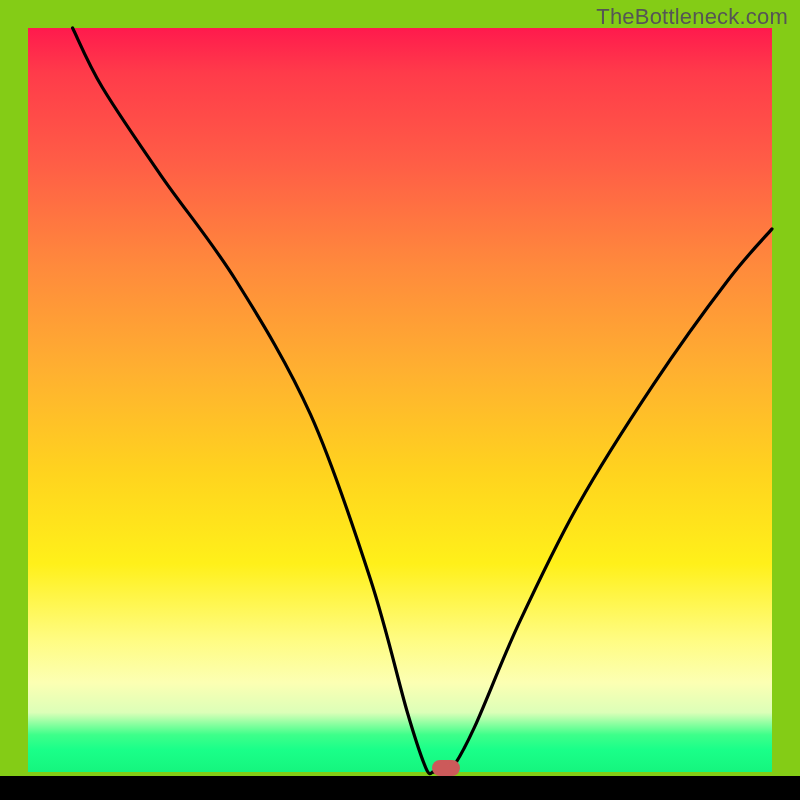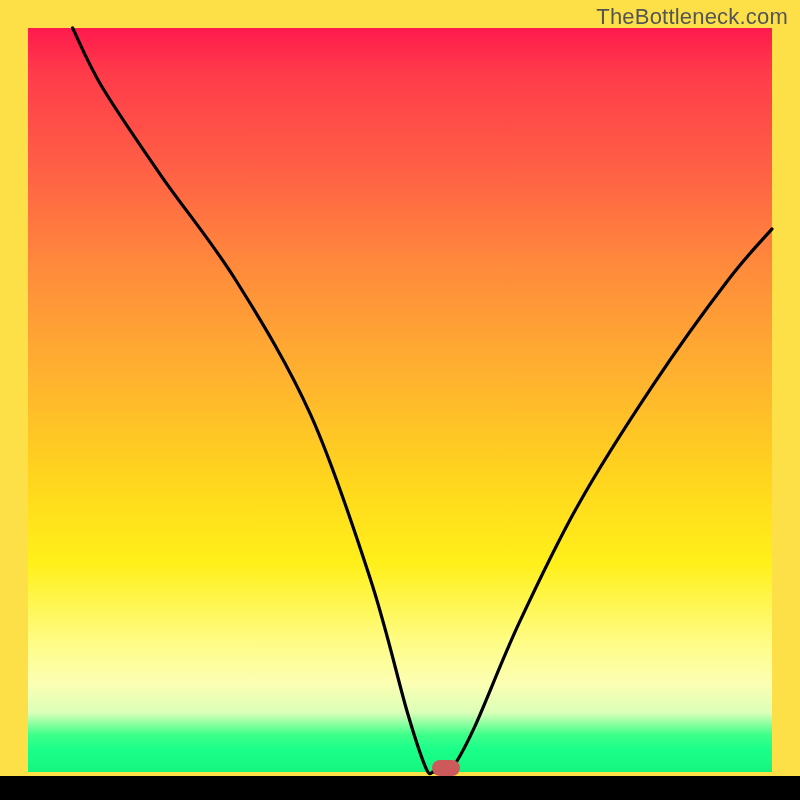--- a/index.html
+++ b/index.html
@@ -8,21 +8,21 @@
     width: 800px;
     height: 800px;
     overflow: hidden;
     background: #000;
     font-family: Arial, Helvetica, sans-serif;
   }
   .chart-frame {
     position: relative;
     width: 800px;
     height: 776px;
-    background: #fde047;
+    background: #84cc16;
   }
   .plot-area {
     position: absolute;
     left: 28px;
     top: 28px;
     width: 744px;
     height: 744px;
     
     background: linear-gradient(
       to bottom,

